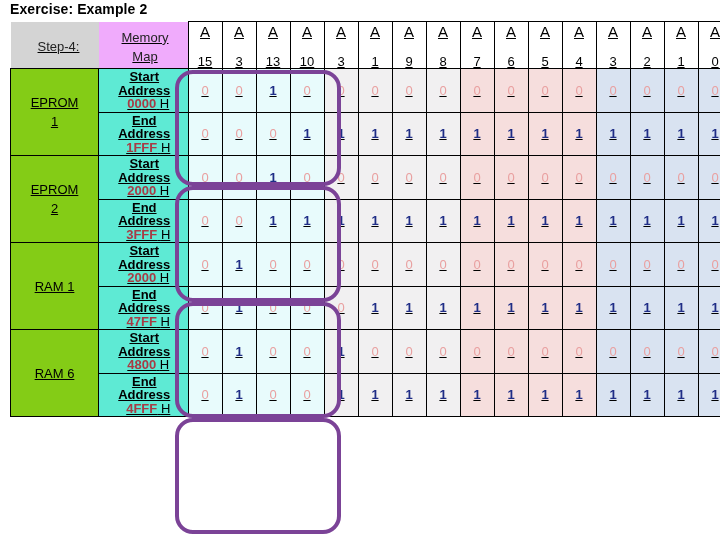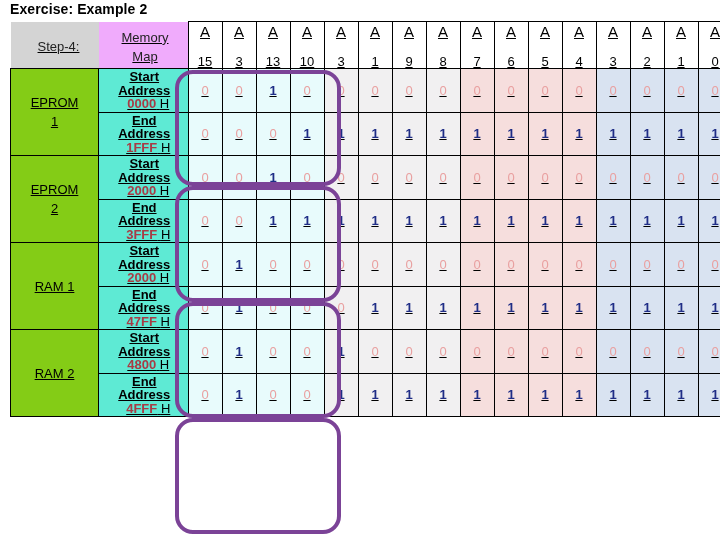--- a/index.html
+++ b/index.html
@@ -385,21 +385,21 @@
             <td class="bit one grp-pink">1</td>
             <td class="bit one grp-pink">1</td>
             <td class="bit one grp-pink">1</td>
             <td class="bit one grp-blue">1</td>
             <td class="bit one grp-blue">1</td>
             <td class="bit one grp-blue">1</td>
             <td class="bit one grp-blue">1</td>
           </tr>
           <tr>
             <td class="dev-name" rowspan="2">
-              <span style="display: block;">RAM 2</span>
+              <span style="display: block;">RAM 6</span>
             </td>
             <td class="addr-cell">
               <span class="lbl">Start</span>
               <span class="lbl">Address</span>
               <span class="hexline"><span class="hx">4800</span> <span class="hsuf">H</span></span>
             </td>
             <td class="bit zero grp-cyan">0</td>
             <td class="bit one grp-cyan">1</td>
             <td class="bit zero grp-cyan">0</td>
             <td class="bit zero grp-cyan">0</td>

